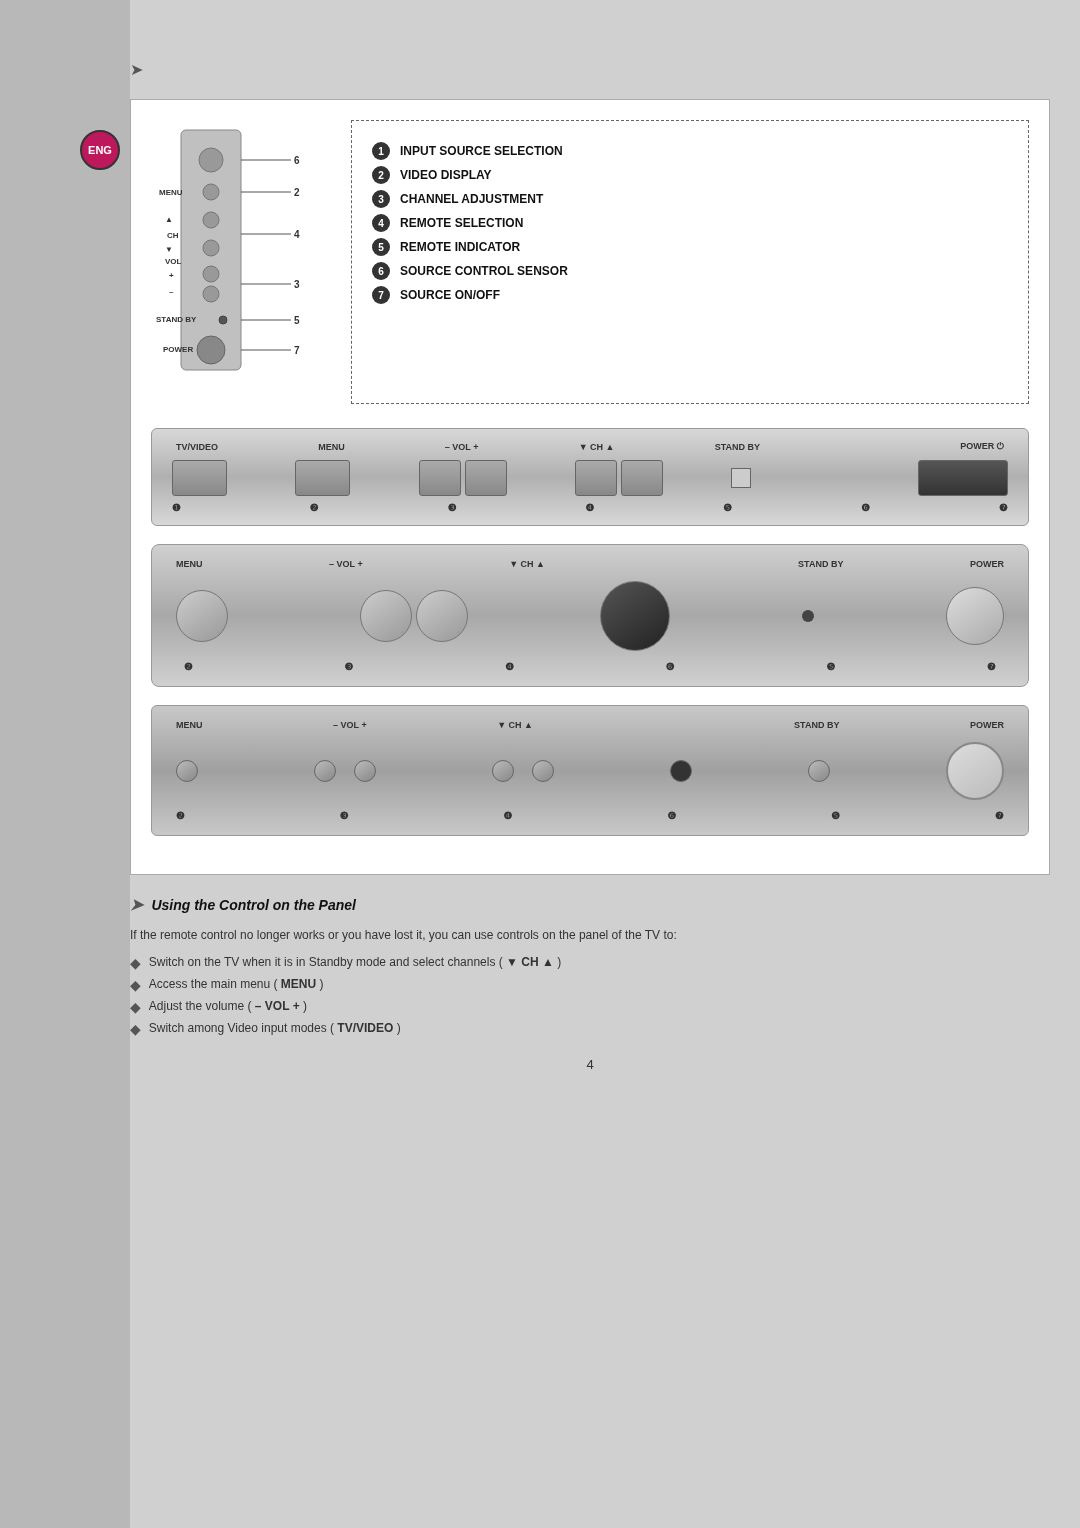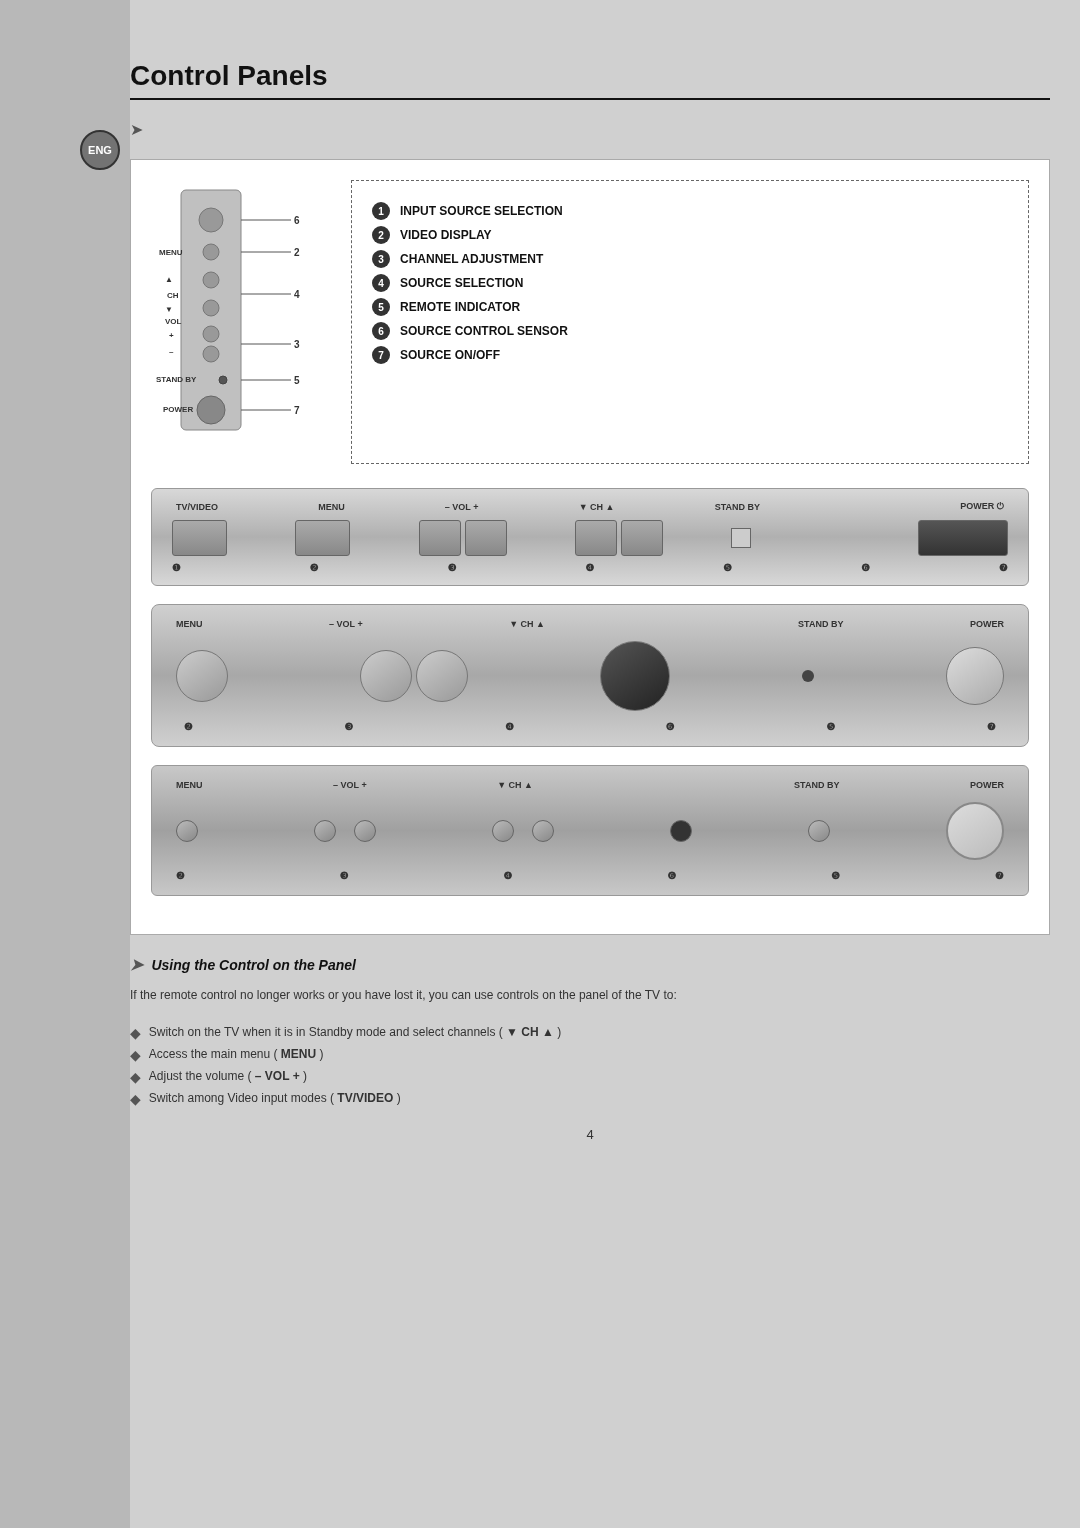--- a/index.html
+++ b/index.html
@@ -21,21 +21,21 @@
     }
 
     .eng-badge {
       position: absolute;
       left: 80px;
       top: 130px;
       width: 40px;
       height: 40px;
       border-radius: 50%;
       border: 2px solid #333;
-      background: #737373;
+      background: #be185d;
       color: white;
       display: flex;
       align-items: center;
       justify-content: center;
       font-size: 11px;
       font-weight: bold;
     }
 
     .main-content {
       position: absolute;
@@ -255,21 +255,21 @@
       margin-bottom: 12px;
       display: flex;
       align-items: center;
       gap: 8px;
     }
 
     .instructions-text {
       font-size: 12px;
       color: #333;
       line-height: 1.6;
-      margin-bottom: 20px;
+      margin-bottom: 10px;
     }
 
     .bullet-item {
       display: flex;
       align-items: flex-start;
       gap: 8px;
       margin: 6px 0;
       font-size: 12px;
       color: #333;
     }
@@ -317,21 +317,20 @@
 <body>
 
 <div class="left-sidebar"></div>
 
 <div class="eng-badge">
   <span>ENG</span>
 </div>
 
 <div class="main-content">
 
-  <div class="page-title">Control Panels</div>
 
   <div class="note-text">
     <span class="arrow-symbol">➤</span>
   </div>
 
   <div class="diagram-box">
 
     <div class="flex-row" style="margin-bottom:24px;">
 
       <div class="side-panel-svg-wrap">
@@ -388,21 +387,21 @@
             <div class="legend-item">
               <span class="legend-num">2</span>
               <span>VIDEO DISPLAY</span>
             </div>
             <div class="legend-item">
               <span class="legend-num">3</span>
               <span>CHANNEL ADJUSTMENT</span>
             </div>
             <div class="legend-item">
               <span class="legend-num">4</span>
-              <span>SOURCE SELECTION</span>
+              <span>REMOTE SELECTION</span>
             </div>
             <div class="legend-item">
               <span class="legend-num">5</span>
               <span>REMOTE INDICATOR</span>
             </div>
             <div class="legend-item">
               <span class="legend-num">6</span>
               <span>SOURCE CONTROL SENSOR</span>
             </div>
             <div class="legend-item">

